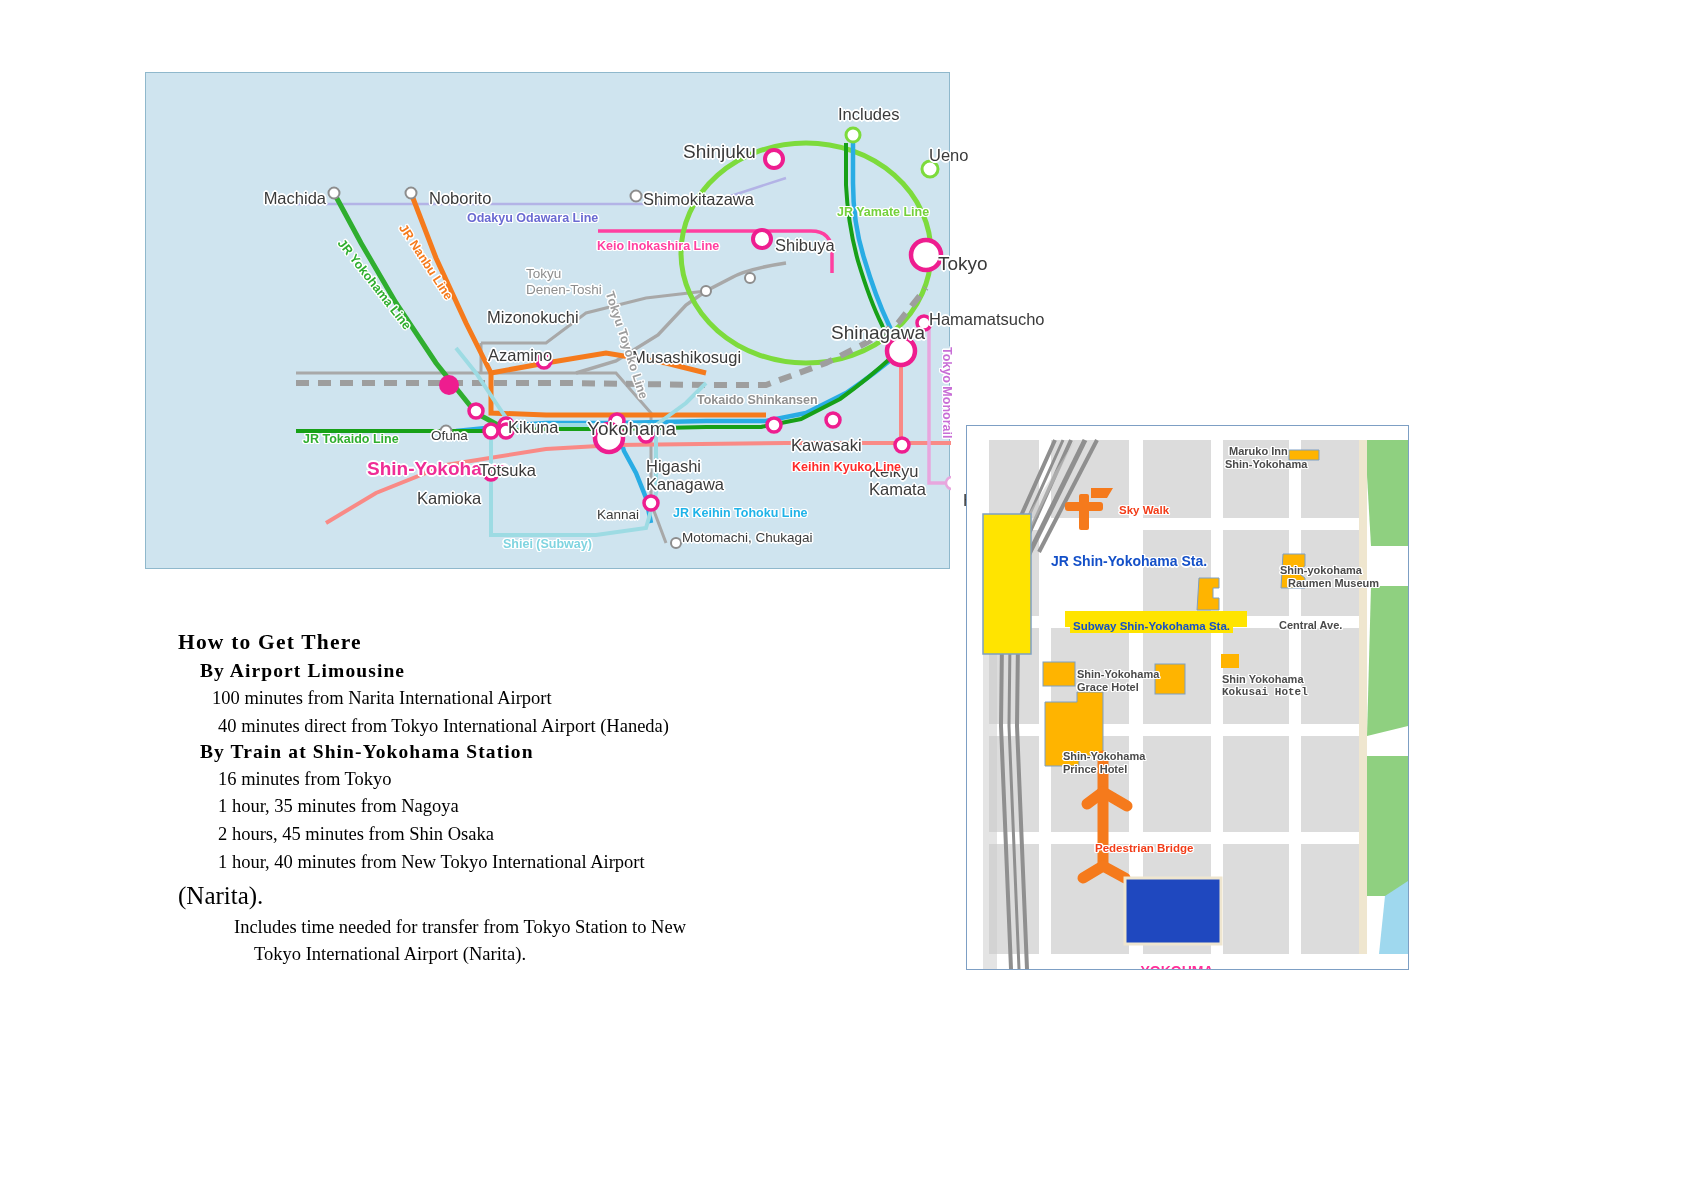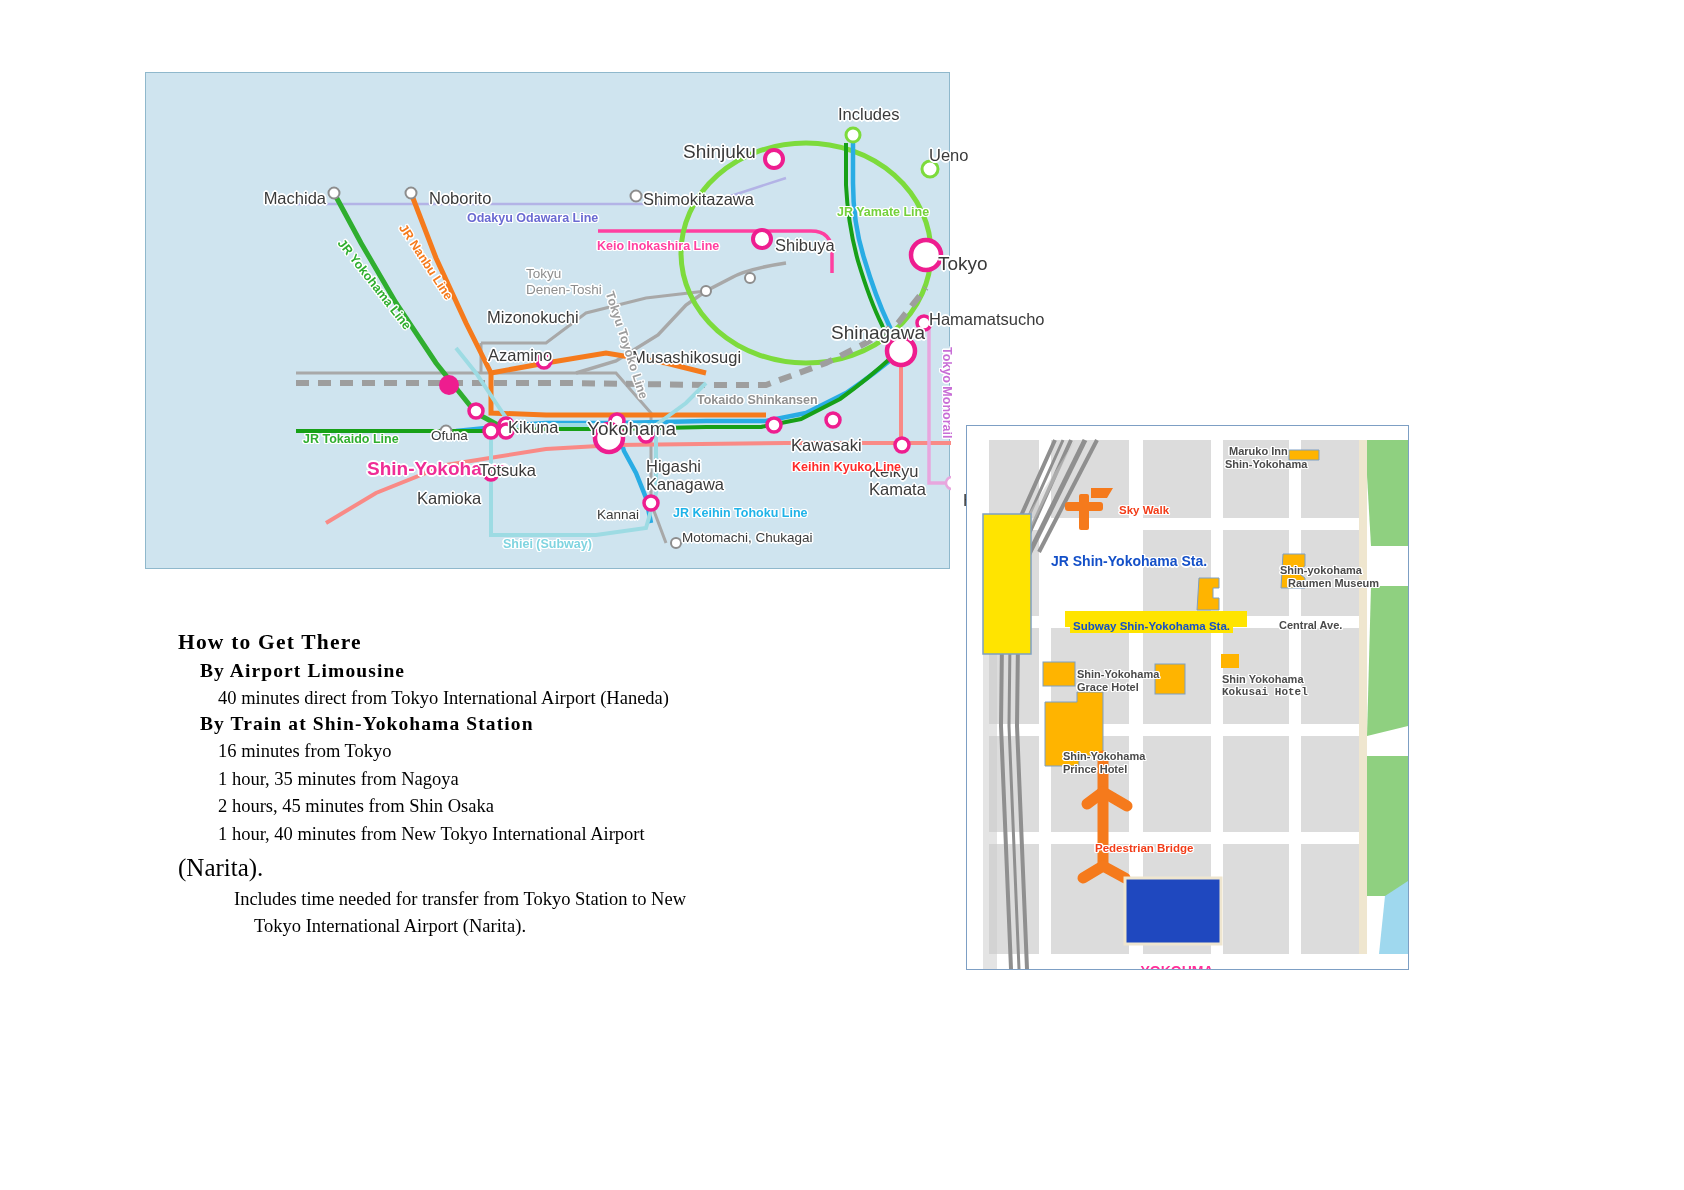--- a/index.html
+++ b/index.html
@@ -176,20 +176,21 @@
     <div class="lbl ln" style="left: 752px; top: 461px; color: rgb(255, 42, 42); padding-left: 40px;">Keihin Kyuko Line</div>
     <div class="lbl ln" style="left: 973px; top: 440px; color: rgb(255, 42, 42);">Keihin Kyuko Airport Line</div>
     <div class="lbl ln" style="left: 953px; top: 347px; color: rgb(200, 110, 214); transform-origin: 0px 0px; transform: rotate(90deg);">Tokyo Monorail</div>
     <div class="lbl ln" style="left: 673px; top: 507px; color: rgb(31, 179, 232);">JR Keihin Tohoku Line</div>
     <div class="lbl ln" style="left: 503px; top: 538px; color: rgb(127, 212, 224);">Shiei (Subway)</div>
   </div>
 
 <div id="howto">
   <div class="h1">How  to  Get  There</div>
   <div class="h2">By  Airport  Limousine</div>
+  <div class="li">100 minutes from Narita International Airport</div>
   <div class="li ind">40 minutes direct from Tokyo International Airport (Haneda)</div>
   <div class="h2">By  Train  at  Shin-Yokohama  Station</div>
   <div class="li ind">16 minutes from Tokyo</div>
   <div class="li ind">1 hour, 35 minutes from Nagoya</div>
   <div class="li ind">2 hours, 45 minutes from Shin Osaka</div>
   <div class="li ind">1 hour, 40 minutes from New Tokyo International Airport</div>
   <div class="wrap">(Narita).</div>
   <div class="note">Includes time needed for transfer from Tokyo Station to New</div>
   <div class="note" style="margin-left:76px">Tokyo International Airport (Narita).</div>
 </div>

